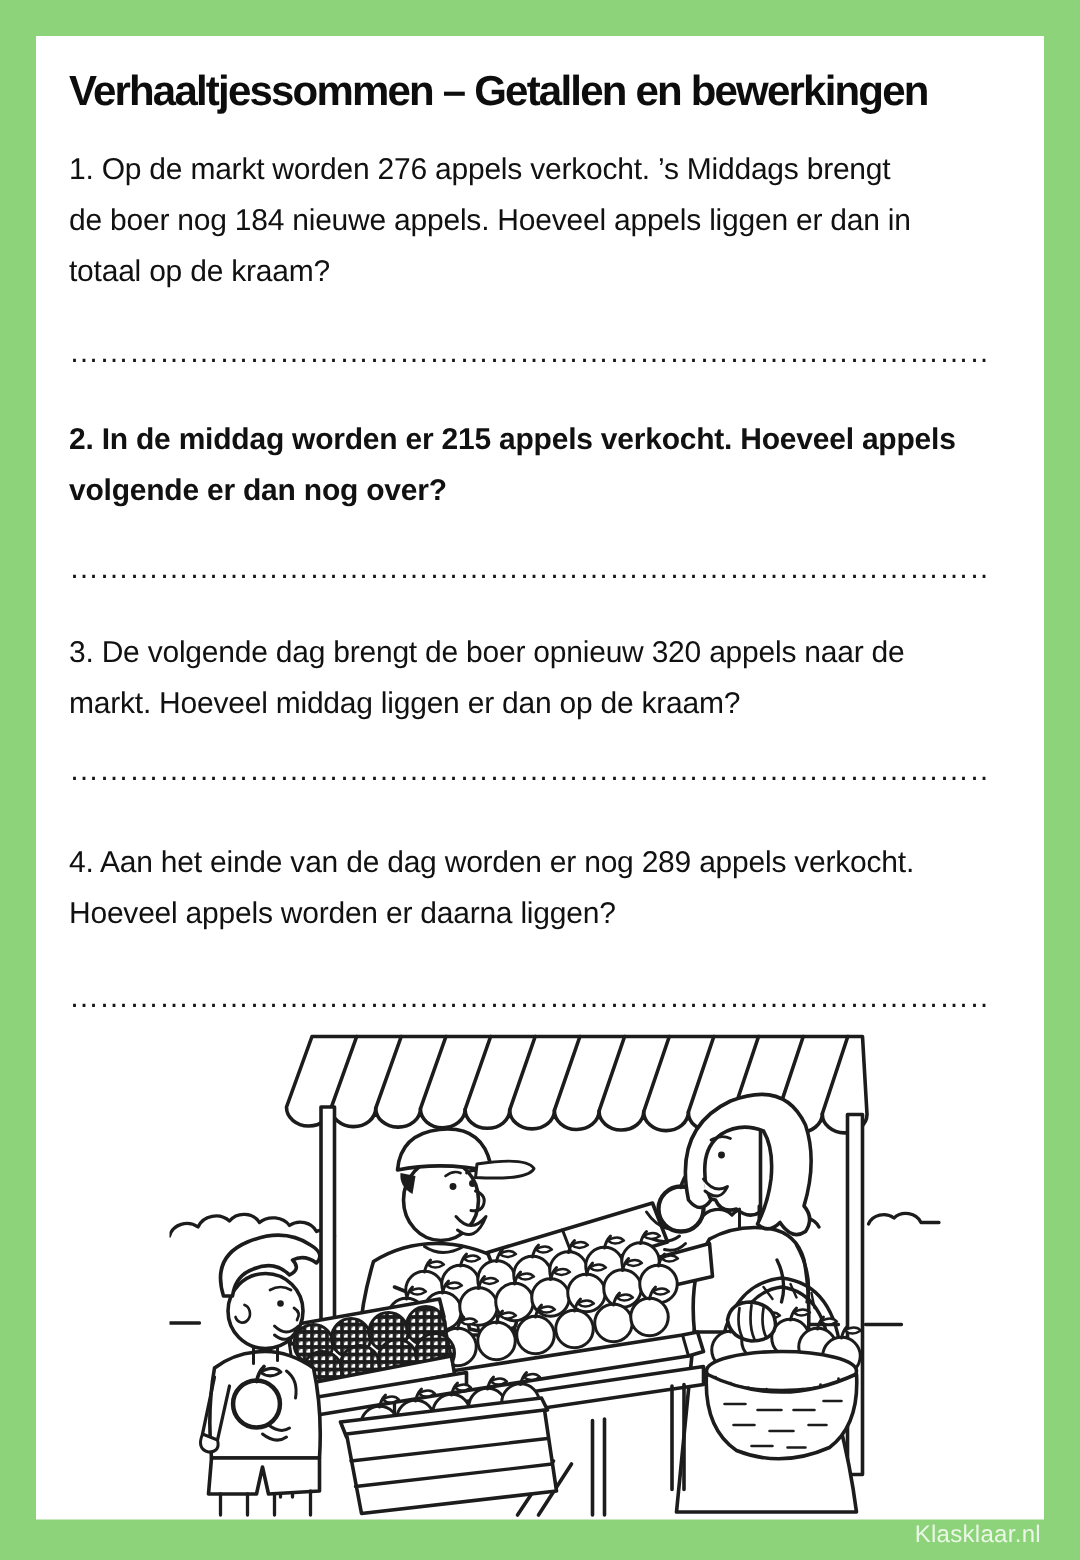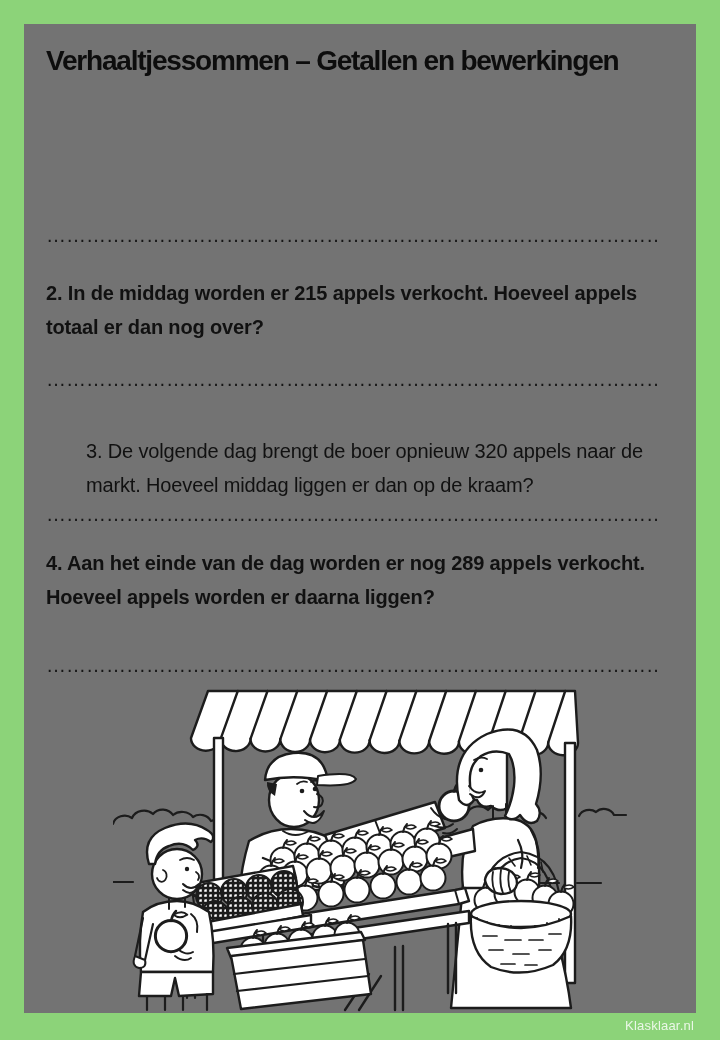--- a/index.html
+++ b/index.html
@@ -4,56 +4,61 @@
 <style>
   html,body{margin:0;padding:0;}
   body{
     width:720px;height:1040px;position:relative;overflow:hidden;
     background:#8cd379;
     font-family:"Liberation Sans","DejaVu Sans",sans-serif;
     color:#111;
   }
   .sheet{
     position:absolute;left:24px;top:24px;width:672px;height:989px;
-    background:#737373;
+    background:#ffffff;
   }
   .title{
     position:absolute;left:22px;top:18px;width:630px;
     font-size:28px;font-weight:bold;letter-spacing:-1.2px;line-height:38px;
     white-space:nowrap;color:#0d0d0d;
   }
   .q{position:absolute;left:22px;width:632px;font-size:20px;letter-spacing:-0.15px;}
   .q .ln{line-height:34px;white-space:nowrap;}
   .dots{
     position:absolute;left:22px;width:612px;height:34px;line-height:34px;
     font-size:20px;overflow:hidden;white-space:nowrap;color:#161616;
   }
   .q1{top:72px;} .d1{top:194px;}
   .q2{top:252px;font-weight:bold;} .d2{top:338px;}
-  .q3{top:410px;margin-left:40px;} .d3{top:473px;}
-  .q4{top:522px;font-weight:bold;} .d4{top:624px;}
+  .q3{top:394px;} .d3{top:473px;}
+  .q4{top:534px;} .d4{top:624px;}
   .illu{position:absolute;left:89px;top:664px;width:517px;height:324px;}
   .watermark{
     position:absolute;right:26px;bottom:7px;
-    font-size:13px;color:rgba(255,255,255,0.82);letter-spacing:0.2px;
+    font-size:16px;color:rgba(255,255,255,0.82);letter-spacing:0.2px;
   }
   svg{display:block;}
 </style>
 </head>
 <body>
 
 <div class="sheet">
 
   <div class="title">Verhaaltjessommen – Getallen en bewerkingen</div>
 
+  <div class="q q1">
+    <div class="ln">1. Op de markt worden 276 appels verkocht. ’s Middags brengt</div>
+    <div class="ln">de boer nog 184 nieuwe appels. Hoeveel appels liggen er dan in</div>
+    <div class="ln">totaal op de kraam?</div>
+  </div>
   <div class="dots d1">……………………………………………………………………………………………………………………………………</div>
 
   <div class="q q2">
     <div class="ln">2. In de middag worden er 215 appels verkocht. Hoeveel appels</div>
-    <div class="ln">totaal er dan nog over?</div>
+    <div class="ln">volgende er dan nog over?</div>
   </div>
   <div class="dots d2">……………………………………………………………………………………………………………………………………</div>
 
   <div class="q q3">
     <div class="ln">3. De volgende dag brengt de boer opnieuw 320 appels naar de</div>
     <div class="ln">markt. Hoeveel middag liggen er dan op de kraam?</div>
   </div>
   <div class="dots d3">……………………………………………………………………………………………………………………………………</div>
 
   <div class="q q4">

